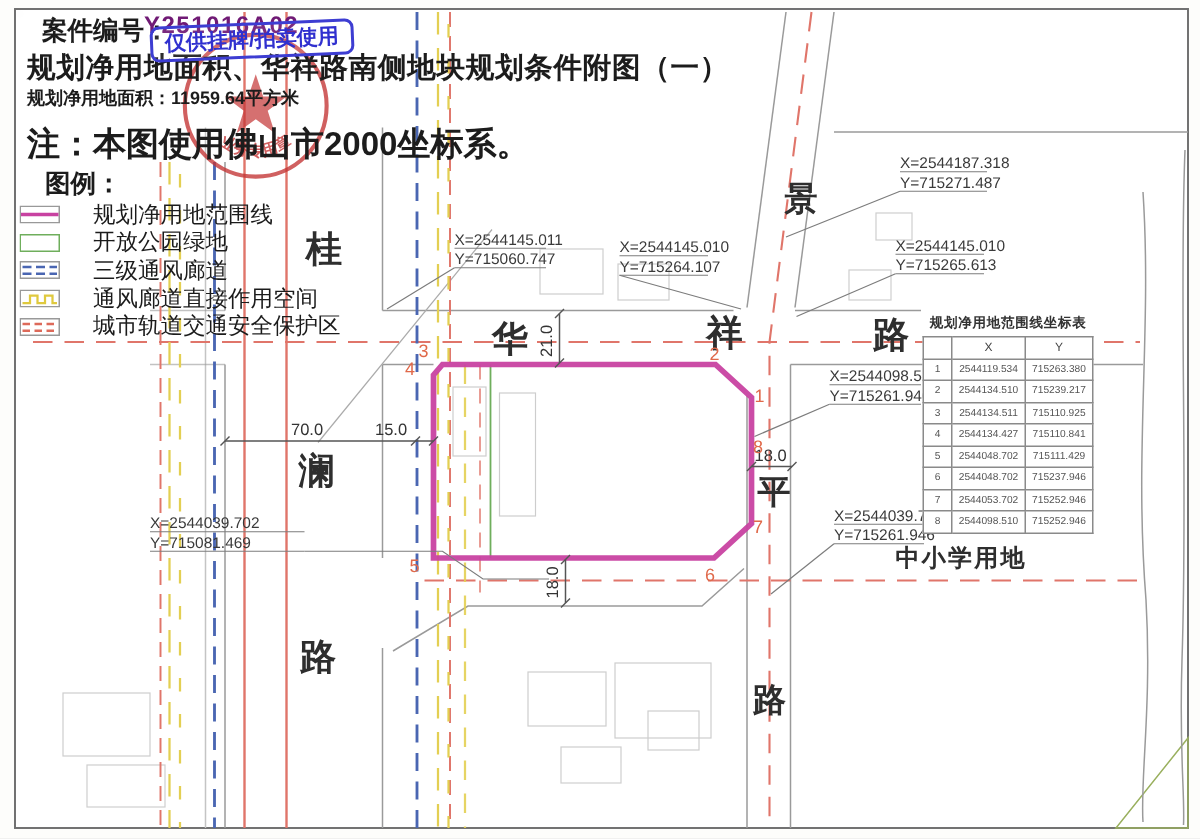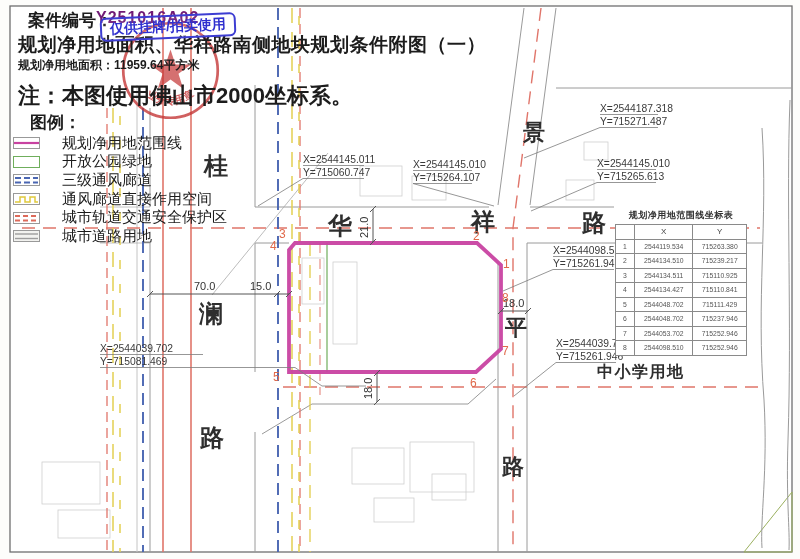--- a/index.html
+++ b/index.html
@@ -20,21 +20,21 @@
       padding:1px 8px;color:#3030cf;font-size:14px;font-weight:700;transform:rotate(-2.5deg);
       background:rgba(255,255,255,.08);}
   
   .seal{left:118px;top:18px;z-index:2;opacity:.78;}
   
   .legend{left:13px;top:134px;z-index:3;}
   .legend .li{display:flex;align-items:center;height:18.6px;gap:16px;}
   .legend .li svg{margin-right:6px;flex:none;}
   .legend .lab{font-size:15px;color:#1b1b1b;font-weight:500;}
   
-  .coord{left:615px;top:209px;width:132px;z-index:2;}
+  .coord{left:615px;top:209px;width:114px;z-index:2;}
   .coord .ttl{font-size:9px;font-weight:700;color:#333;text-align:center;margin-bottom:2px;letter-spacing:.5px;}
   .coord table{border-collapse:collapse;width:100%;background:#fff;}
   .coord td,.coord th{border:1px solid #8a8a8a;font-size:6.8px;color:#555;padding:1px 2px;
       text-align:center;font-weight:400;height:11.5px;}
   .coord th{font-size:8px;color:#444;}
   .coord td.n{width:14px;}
 </style>
 </head>
 <body>
 
@@ -271,28 +271,20 @@
       <span class="lab">通风廊道直接作用空间</span>
     </div>
     <div class="li">
       <svg width="27" height="12">
         <rect x=".5" y=".5" width="26" height="11" fill="#fff" stroke="#999"></rect>
         <line x1="2" y1="4" x2="25" y2="4" stroke="#dd6a5a" stroke-width="1.8" stroke-dasharray="5,3"></line>
         <line x1="2" y1="8.5" x2="25" y2="8.5" stroke="#dd6a5a" stroke-width="1.8" stroke-dasharray="5,3"></line>
       </svg>
       <span class="lab">城市轨道交通安全保护区</span>
     </div>
-    <div class="li">
-      <svg width="27" height="12">
-        <rect x=".5" y=".5" width="26" height="11" fill="#f2f2ef" stroke="#999"></rect>
-        <line x1="2" y1="4" x2="25" y2="4" stroke="#9d9d9d" stroke-width="1.4"></line>
-        <line x1="2" y1="8.5" x2="25" y2="8.5" stroke="#9d9d9d" stroke-width="1.4"></line>
-      </svg>
-      <span class="lab">城市道路用地</span>
-    </div>
   </div>
 
   <div class="abs coord">
     <div class="ttl">规划净用地范围线坐标表</div>
     <table>
       <tbody>
           <tr>
         <th class="n"></th>
         <th>X</th>
         <th>Y</th>

